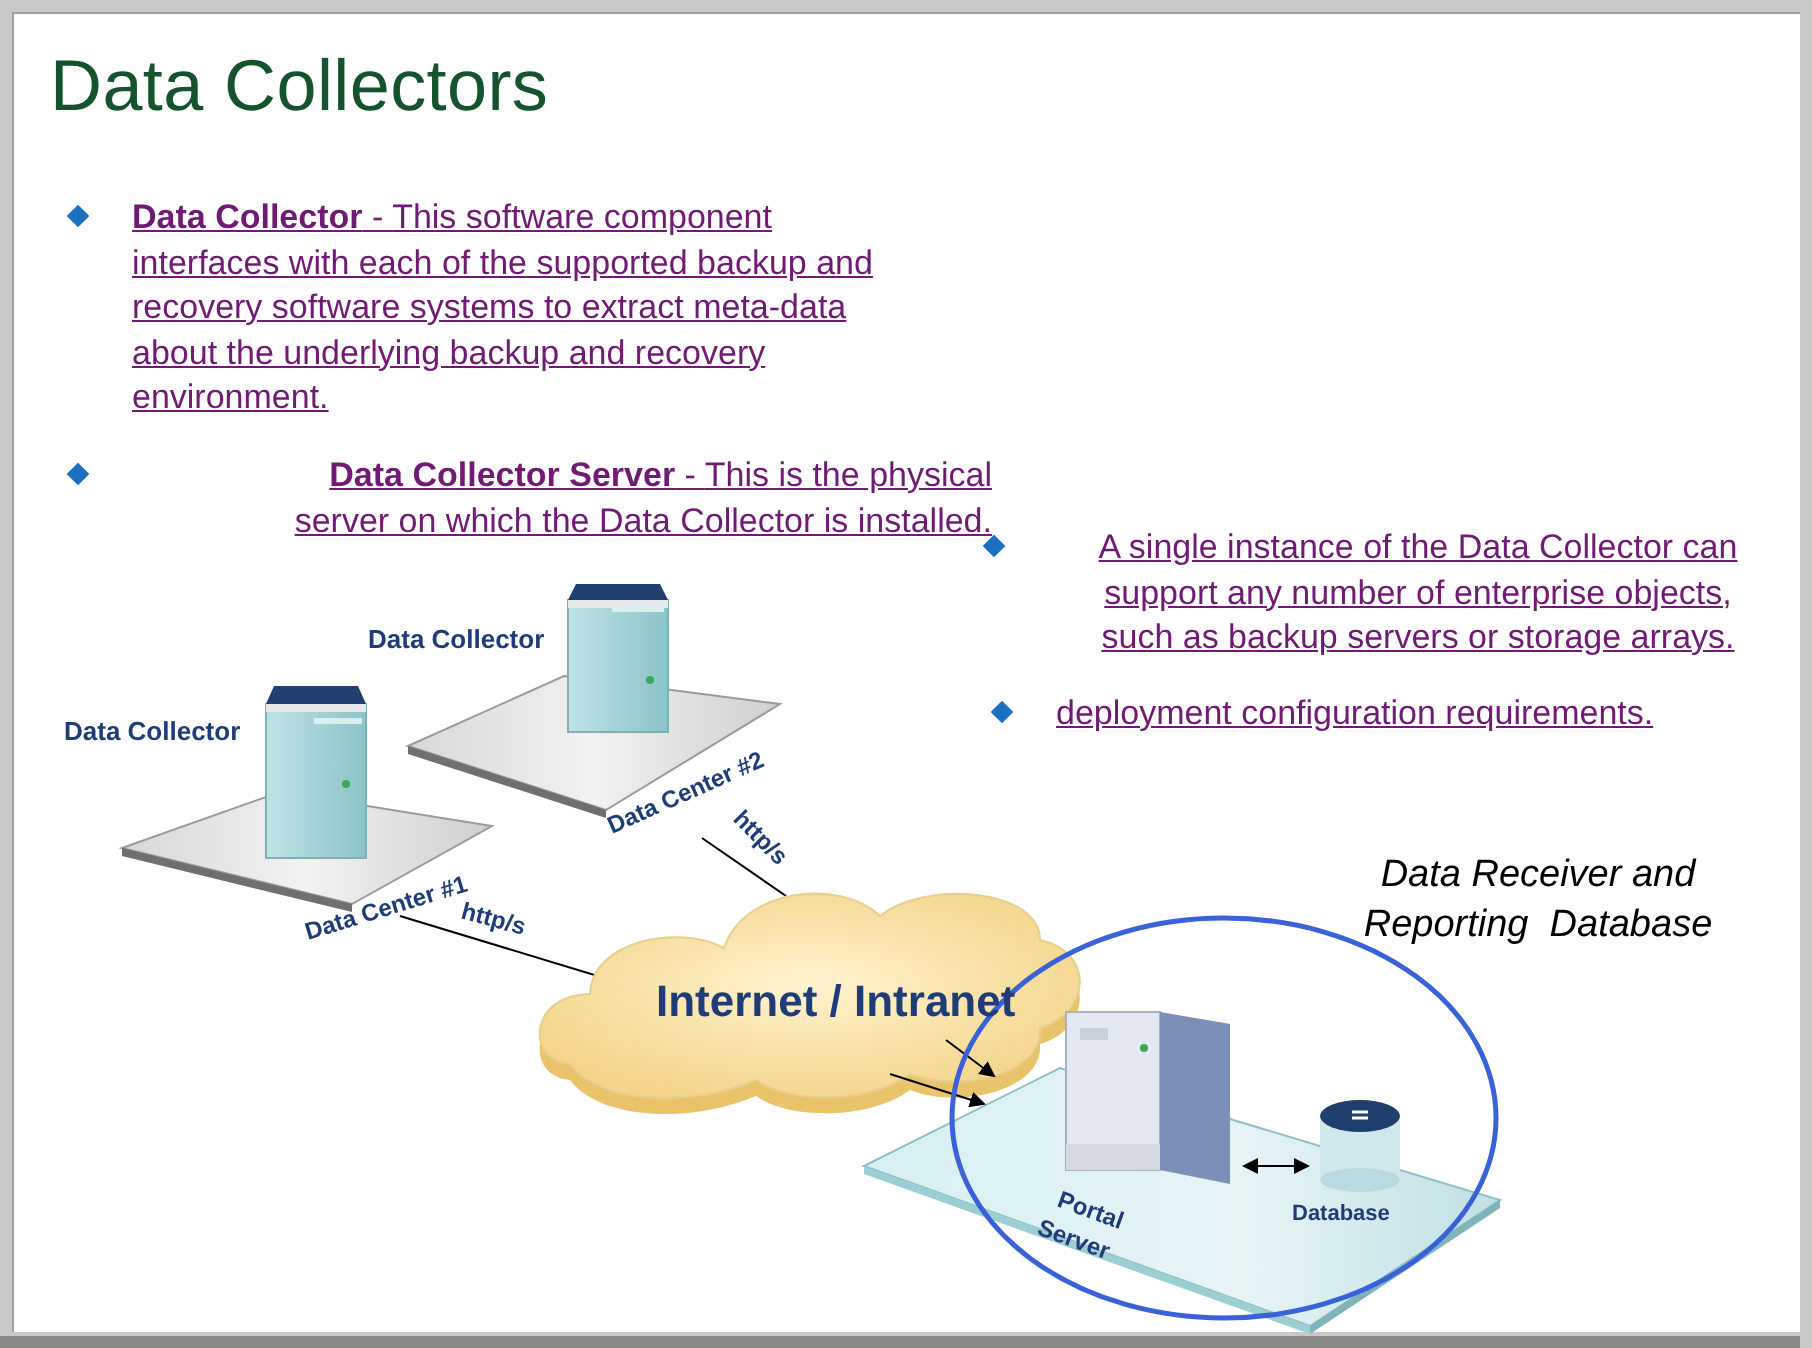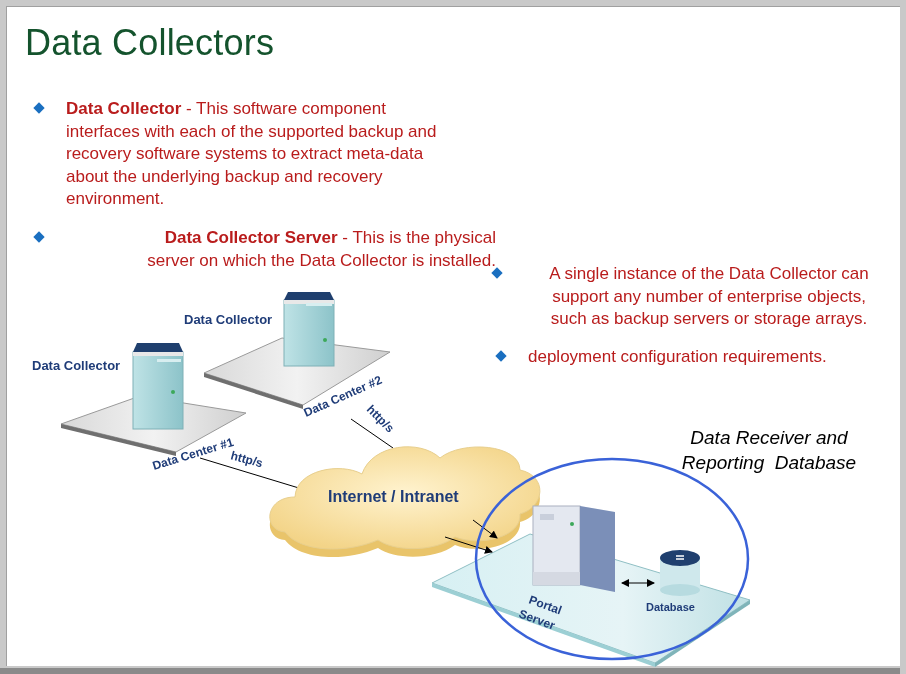--- a/index.html
+++ b/index.html
@@ -1,21 +1,21 @@
 <!DOCTYPE html>
 <html><head>
 <meta charset="utf-8">
 <style>
   html, body { margin: 0; padding: 0; }
   body { width: 906px; height: 674px; background: #c9c9c9; position: relative; overflow: hidden; font-family: "Liberation Sans", sans-serif; }
   .slide { position: absolute; left: 6px; top: 6px; width: 893px; height: 659px; background: #ffffff; border-left: 1px solid #a0a0a0; border-top: 1px solid #a0a0a0; }
   .frame-bottom { position: absolute; left: 0; top: 668px; width: 906px; height: 6px; background: #8a8a8a; }
   .frame-right { position: absolute; left: 900px; top: 0; width: 6px; height: 674px; background: #c9c9c9; }
   .title { position: absolute; left: 25px; top: 22px; font-size: 36px; color: #14532d; letter-spacing: 0.2px; }
-  .bullet { position: absolute; font-size: 17px; line-height: 22.5px; color: #b91c1c; }
+  .bullet { position: absolute; font-size: 17px; line-height: 22.5px; color: #701a75; text-decoration: underline; }
   .bullet .diamond { position: absolute; left: -31px; top: 6px; width: 8px; height: 8px; background: #1a6fc0; transform: rotate(45deg); }
   .bullet b { font-weight: bold; }
   .lbl { position: absolute; color: #1f3c78; font-weight: bold; font-size: 13px; white-space: nowrap; }
   .receiver { position: absolute; left: 664px; top: 425px; font-size: 19px; line-height: 25px; color: #000; text-align: center; width: 210px; font-style: italic; }
   svg.diagram { position: absolute; left: 0; top: 0; }
 </style>
 </head>
 <body>
 
 <div class="slide"></div>
@@ -145,19 +145,19 @@
   <text x="154" y="470" transform="rotate(-17 154 470)" font-family="Liberation Sans, sans-serif" font-size="12" font-weight="bold" fill="#1f3c78">Data Center #1</text>
   <text x="306" y="417" transform="rotate(-24 306 417)" font-family="Liberation Sans, sans-serif" font-size="12" font-weight="bold" fill="#1f3c78">Data Center #2</text>
   <text x="230" y="459" transform="rotate(15 230 459)" font-family="Liberation Sans, sans-serif" font-size="12" font-weight="bold" fill="#1f3c78">http/s</text>
   <text x="366" y="410" transform="rotate(45 366 410)" font-family="Liberation Sans, sans-serif" font-size="12" font-weight="bold" fill="#1f3c78">http/s</text>
   <text x="528" y="603" transform="rotate(20 528 603)" font-family="Liberation Sans, sans-serif" font-size="12" font-weight="bold" fill="#1f3c78">Portal</text>
   <text x="518" y="617" transform="rotate(20 518 617)" font-family="Liberation Sans, sans-serif" font-size="12" font-weight="bold" fill="#1f3c78">Server</text>
 </svg>
 
 <div class="lbl" style="left:184px; top:312px;">Data Collector</div>
 <div class="lbl" style="left:32px; top:358px;">Data Collector</div>
-<div class="lbl" style="left:328px; top:488px; font-size:16px;">Internet / Intranet</div>
+<div class="lbl" style="left:328px; top:488px; font-size:22px;">Internet / Intranet</div>
 <div class="lbl" style="left:646px; top:601px; font-size:11px;">Database</div>
 
 <div class="receiver">
   <div>Data Receiver and</div>
   <div style="white-space:pre;">Reporting  Database</div>
 </div>
 
 </body></html>

